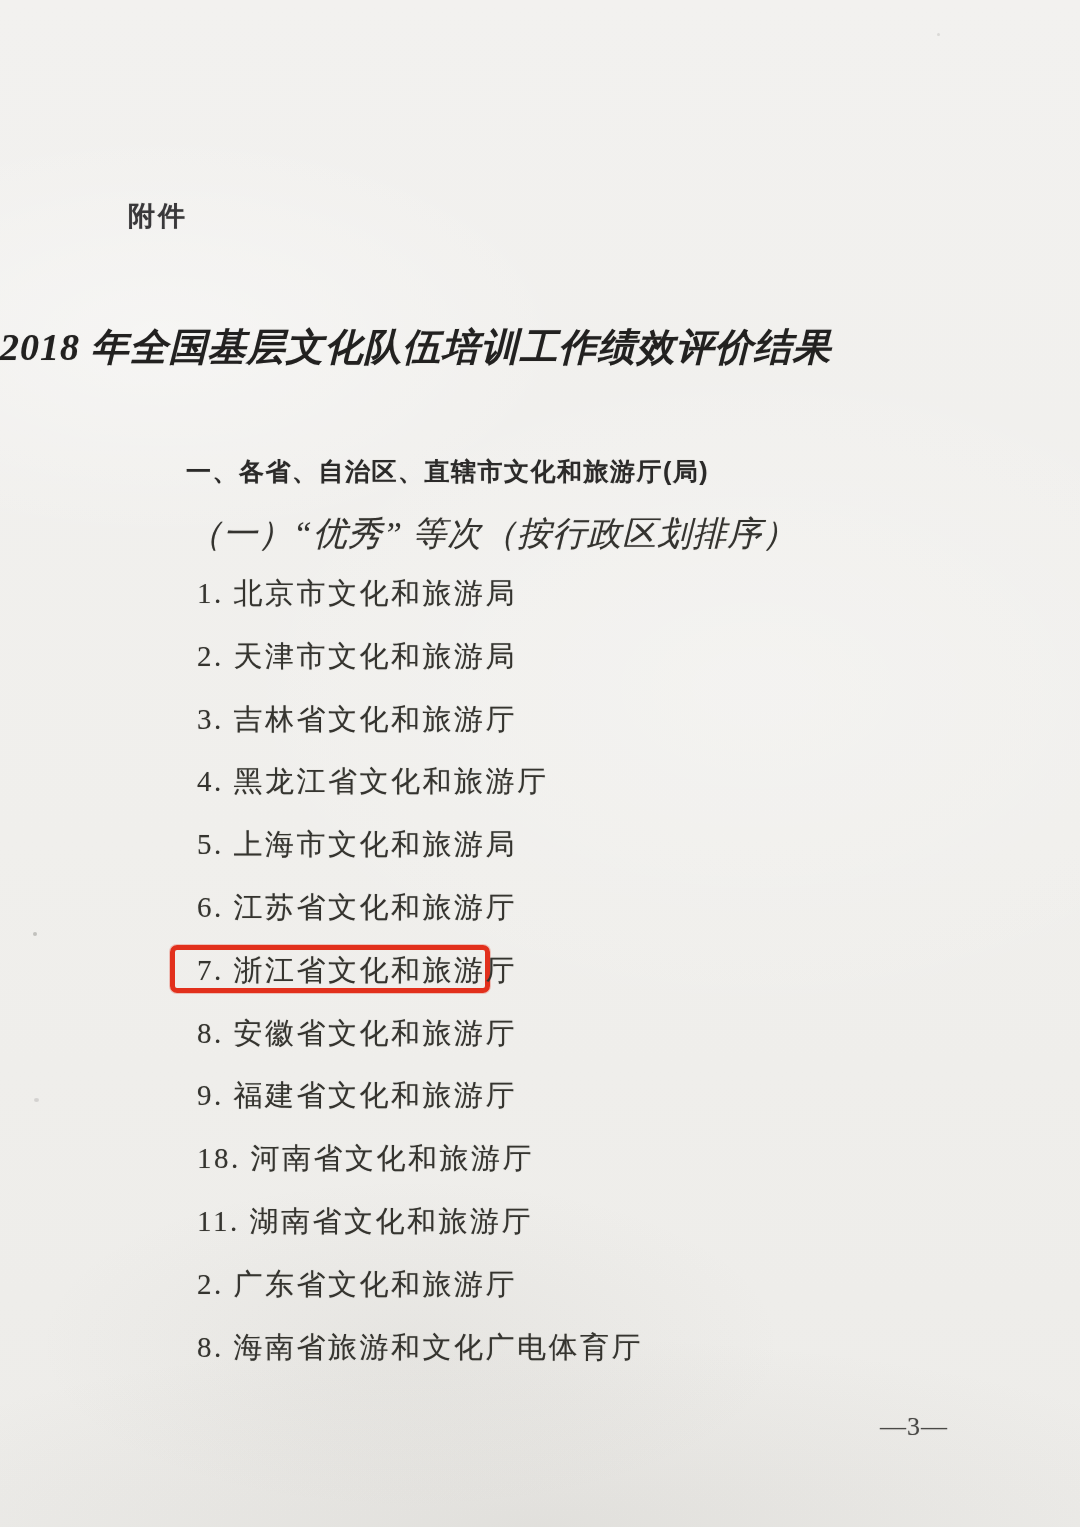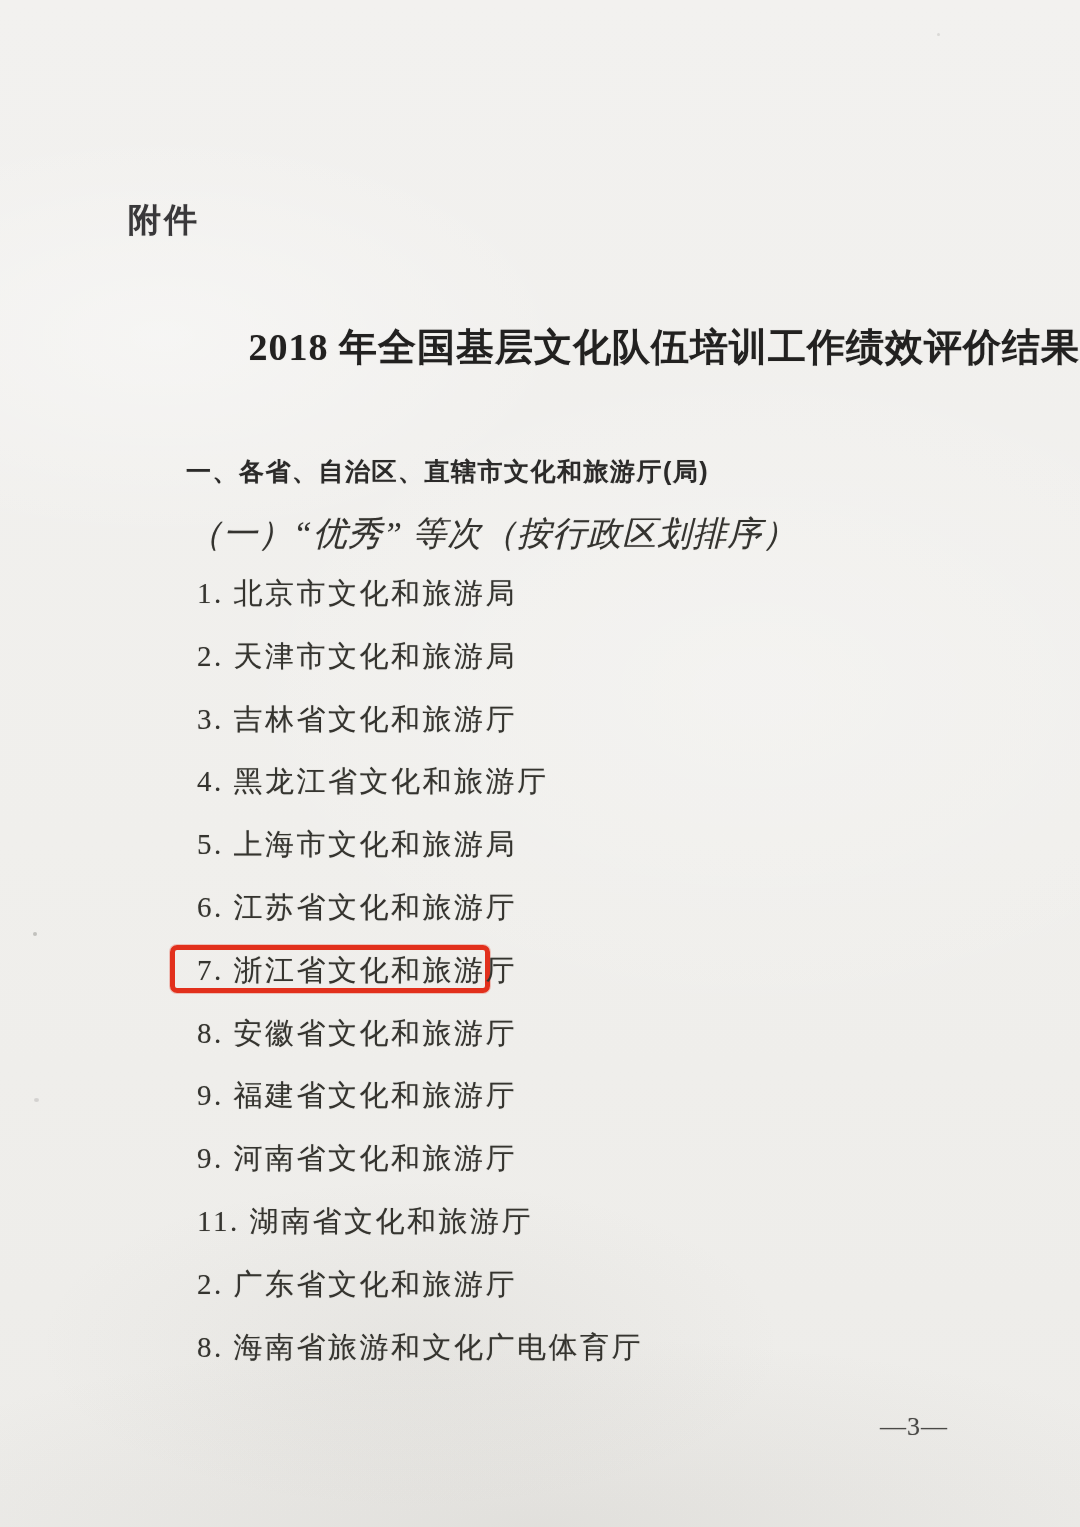--- a/index.html
+++ b/index.html
@@ -26,37 +26,38 @@
       linear-gradient(180deg, #f2f1ef 0%, #f0efec 55%, #edecE9 100%);
   }
   .soft {
     text-shadow: 0 0 1px rgba(80,78,74,0.38);
   }
   .attachment {
     position: absolute;
     left: 128px;
     top: 198px;
     font-family: "Liberation Sans", "DejaVu Sans", sans-serif;
-    font-size: 33px;
+    font-size: 27px;
     font-weight: 600;
     letter-spacing: 3px;
     color: #39383a;
   }
   .title {
     position: absolute;
     left: 0;
     top: 322px;
     width: 1080px;
     margin: 0;
-    text-align: right;
+    text-align: left;
     font-family: "Liberation Serif", "DejaVu Serif", serif;
     font-size: 38px;
     font-weight: bold;
     letter-spacing: 1px;
     color: #222120;
+    font-style: italic;
   }
   .section-heading {
     position: absolute;
     left: 186px;
     top: 455px;
     font-family: "Liberation Sans", "DejaVu Sans", sans-serif;
     font-size: 25px;
     font-weight: bold;
     letter-spacing: 1.5px;
     color: #2b2a29;
@@ -157,21 +158,21 @@
       <div class="highlight-box" style="border-color: rgb(226, 48, 28);"></div>
       <span class="item-text soft">7. 浙江省文化和旅游厅</span>
     </div>
     <div class="list-item">
       <span class="item-text soft">8. 安徽省文化和旅游厅</span>
     </div>
     <div class="list-item">
       <span class="item-text soft">9. 福建省文化和旅游厅</span>
     </div>
     <div class="list-item">
-      <span class="item-text soft">9. 河南省文化和旅游厅</span>
+      <span class="item-text soft">18. 河南省文化和旅游厅</span>
     </div>
     <div class="list-item">
       <span class="item-text soft">11. 湖南省文化和旅游厅</span>
     </div>
     <div class="list-item">
       <span class="item-text soft">2. 广东省文化和旅游厅</span>
     </div>
     <div class="list-item">
       <span class="item-text soft">8. 海南省旅游和文化广电体育厅</span>
     </div>

